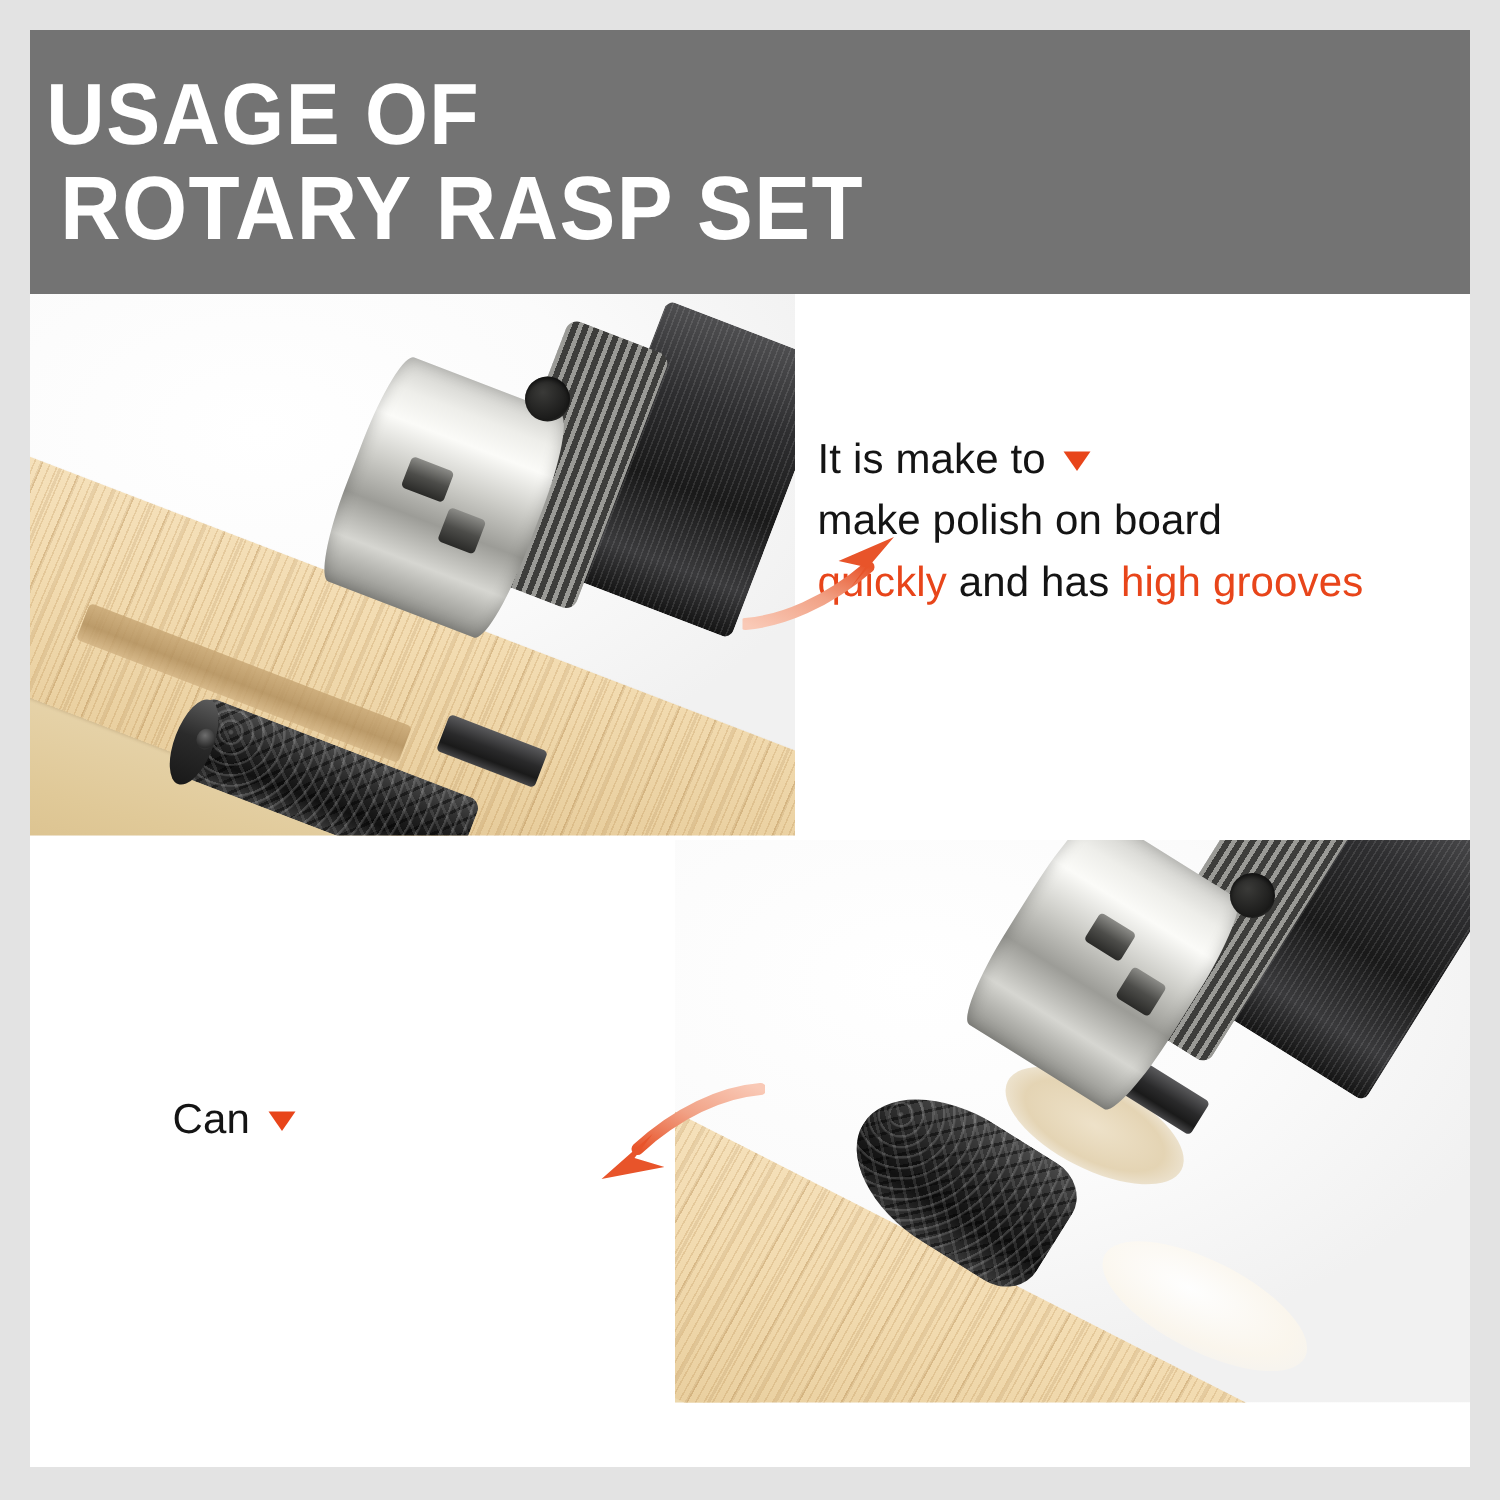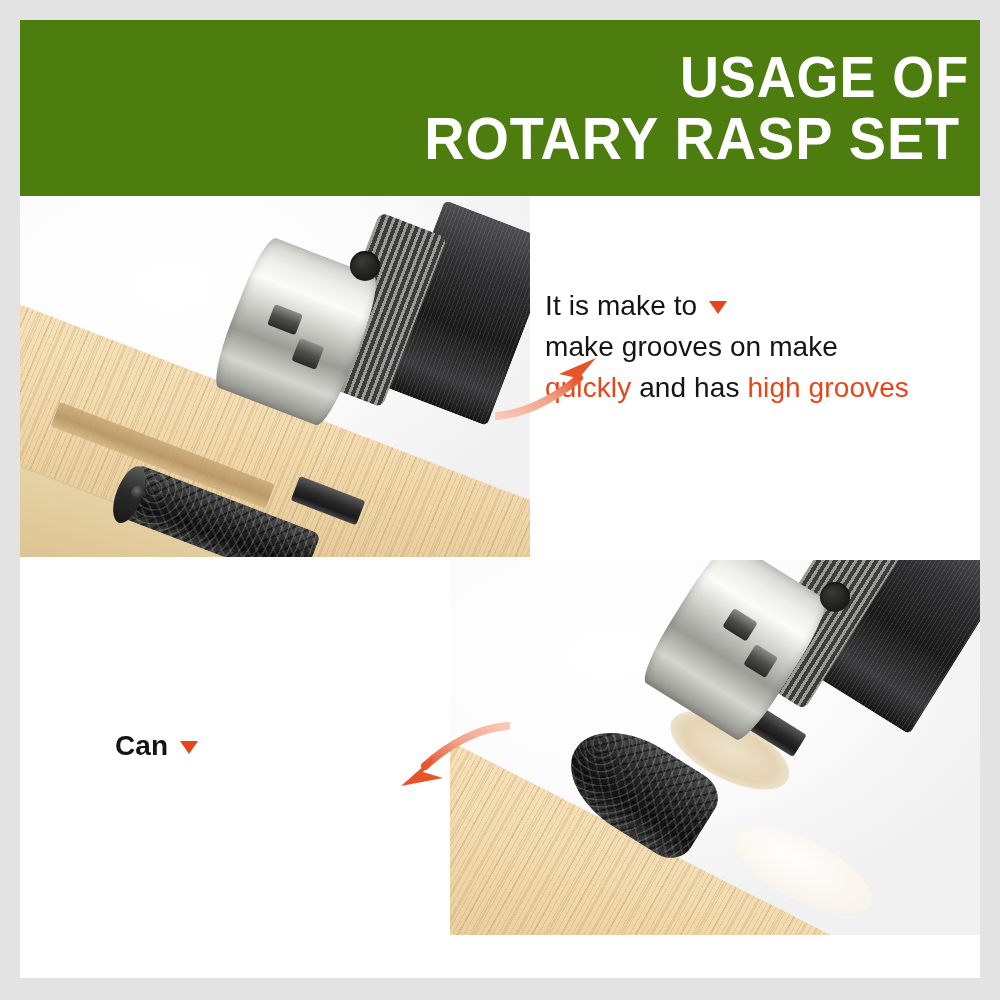--- a/index.html
+++ b/index.html
@@ -16,23 +16,23 @@
     position:absolute;left:20px;top:20px;
     width:960px;height:958px;
     background:#ffffff;
     overflow:hidden;
   }
 
   
   .banner{
     position:absolute;left:0;top:0;
     width:960px;height:176px;
-    background:#4d7c0f;
+    background:#737373;
     display:flex;flex-direction:column;
-    align-items:flex-end;justify-content:center;
+    align-items:flex-start;justify-content:center;
   }
   .banner-line{
     color:#ffffff;
     font-weight:bold;
     font-size:58px;
     line-height:62px;
     letter-spacing:1px;
     transform:scaleX(0.93);
     white-space:nowrap;
     text-align:center;
@@ -200,21 +200,21 @@
   .txt-left{left:55px;top:725px;width:380px;}
 
   .tline{
     color:#141414;
     font-size:28px;
     line-height:41px;
     white-space:nowrap;
     letter-spacing:.1px;
   }
   .txt-left .tline{text-align:left;}
-  .tline.indent{padding-left:60px;font-weight:bold;}
+  .tline.indent{padding-left:60px;}
   .tline.indent-sm{padding-left:28px;}
   .hl{color:#e8451a;}
 
   .tri-down{
     display:inline-block;
     width:0;height:0;
     margin-left:12px;
     vertical-align:middle;
     border-left:9px solid transparent;
     border-right:9px solid transparent;
@@ -279,21 +279,21 @@
         <div class="jaw" style="left:306px;top:84px;width:26px;height:24px;transform:rotate(32deg);transform-origin:left top;"></div>
       </div>
     </div>
 
   </div>
 
   <div class="txt-panel txt-right">
     <div class="tline">
       <span>It is make to</span><span class="tri-down"></span>
     </div>
-    <div class="tline">make grooves on make</div>
+    <div class="tline">make polish on board</div>
     <div class="tline">
       <span class="hl">quickly</span><span> and has </span><span class="hl">high grooves</span>
     </div>
   </div>
 
   <svg class="arrow arrow-ur" viewBox="0 0 110 72">
     <defs>
       <linearGradient id="gUR" x1="0" y1="1" x2="1" y2="0">
         <stop offset="0%" stop-color="#f9c9b6"></stop>
         <stop offset="55%" stop-color="#f1a185"></stop>

